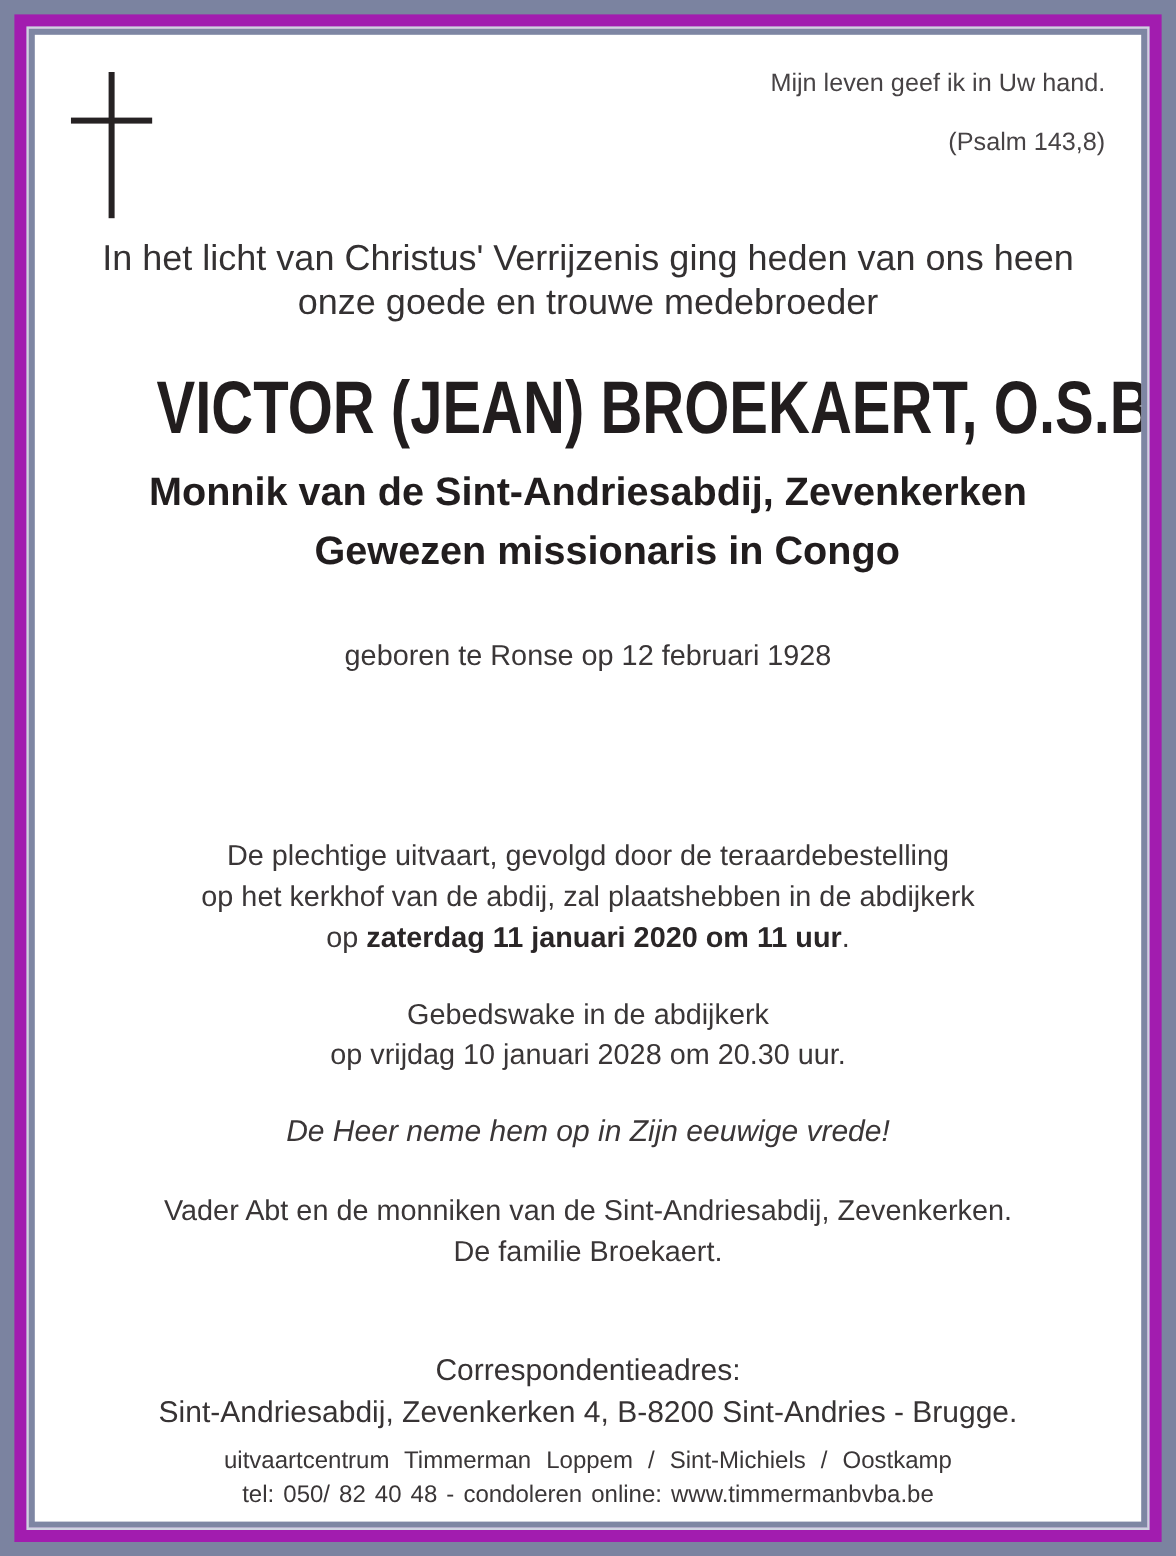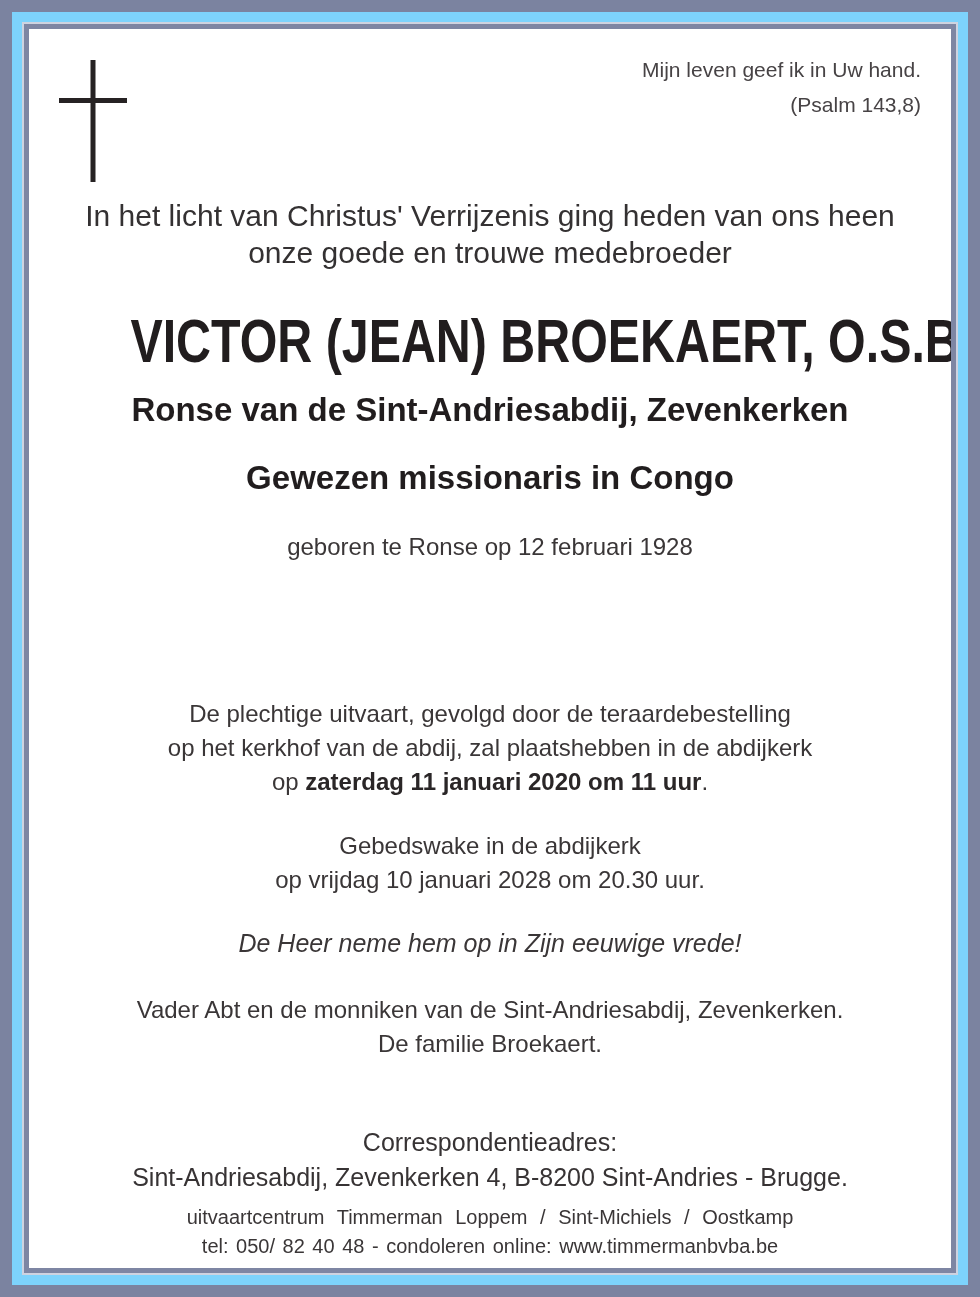--- a/index.html
+++ b/index.html
@@ -12,21 +12,21 @@
     height: 1297px;
     box-sizing: border-box;
     background: #7b83a0;
     padding: 12px;
     font-family: "Liberation Sans", sans-serif;
   }
   .gap {
     width: 100%;
     height: 100%;
     box-sizing: border-box;
-    background: #7dd3fc;
+    background: #a21caf;
     padding: 12px;
   }
   .content {
     position: relative;
     width: 100%;
     height: 100%;
     box-sizing: border-box;
     background: #ffffff;
     border: 5px solid #7e86a3;
     outline: 2px solid #ced3e0;
@@ -42,21 +42,21 @@
   .quote-block {
     position: absolute;
     top: 29px;
     right: 30px;
     text-align: right;
     font-size: 21px;
     line-height: 24px;
     color: #474345;
   }
   .quote-source {
-    margin-top: 11px;
+    margin-top: 25px;
   }
   .cross-wrap {
     position: absolute;
     left: 30px;
     top: 31px;
     width: 68px;
     height: 122px;
   }
   .intro-block {
     top: 168px;
@@ -74,21 +74,21 @@
     transform: scaleX(0.78);
     transform-origin: 50% 50%;
   }
   .role-block {
     font-size: 33px;
     line-height: 40px;
     font-weight: bold;
     color: #211d1e;
   }
   .role-1 { top: 361px; }
-  .role-2 { top: 429px; }
+  .role-2 { top: 410px; padding-left: 16px; }
   .body-text {
     font-size: 24px;
     line-height: 34px;
     color: #3a3637;
   }
   .life-block { top: 501px; }
   .funeral-block { top: 668px; }
   .funeral-bold { font-weight: bold; color: #2a2627; }
   .wake-block { top: 800px; }
   .prayer-block {
@@ -133,21 +133,21 @@
         <div class="quote-source">(Psalm 143,8)</div>
       </div>
 
       <div class="block intro-block">
         <div>In het licht van Christus' Verrijzenis ging heden van ons heen</div>
         <div>onze goede en trouwe medebroeder</div>
       </div>
 
       <div class="block name-block">VICTOR (JEAN) BROEKAERT, O.S.B.</div>
 
-      <div class="block role-block role-1">Ronse van de Sint-Andriesabdij, Zevenkerken</div>
+      <div class="block role-block role-1">Monnik van de Sint-Andriesabdij, Zevenkerken</div>
       <div class="block role-block role-2">Gewezen missionaris in Congo</div>
 
       <div class="block body-text life-block">
         <div>geboren te Ronse op 12 februari 1928</div>
       </div>
 
       <div class="block body-text funeral-block">
         <div>De plechtige uitvaart, gevolgd door de teraardebestelling</div>
         <div>op het kerkhof van de abdij, zal plaatshebben in de abdijkerk</div>
         <div><span>op </span><span class="funeral-bold">zaterdag 11 januari 2020 om 11 uur</span><span>.</span></div>

